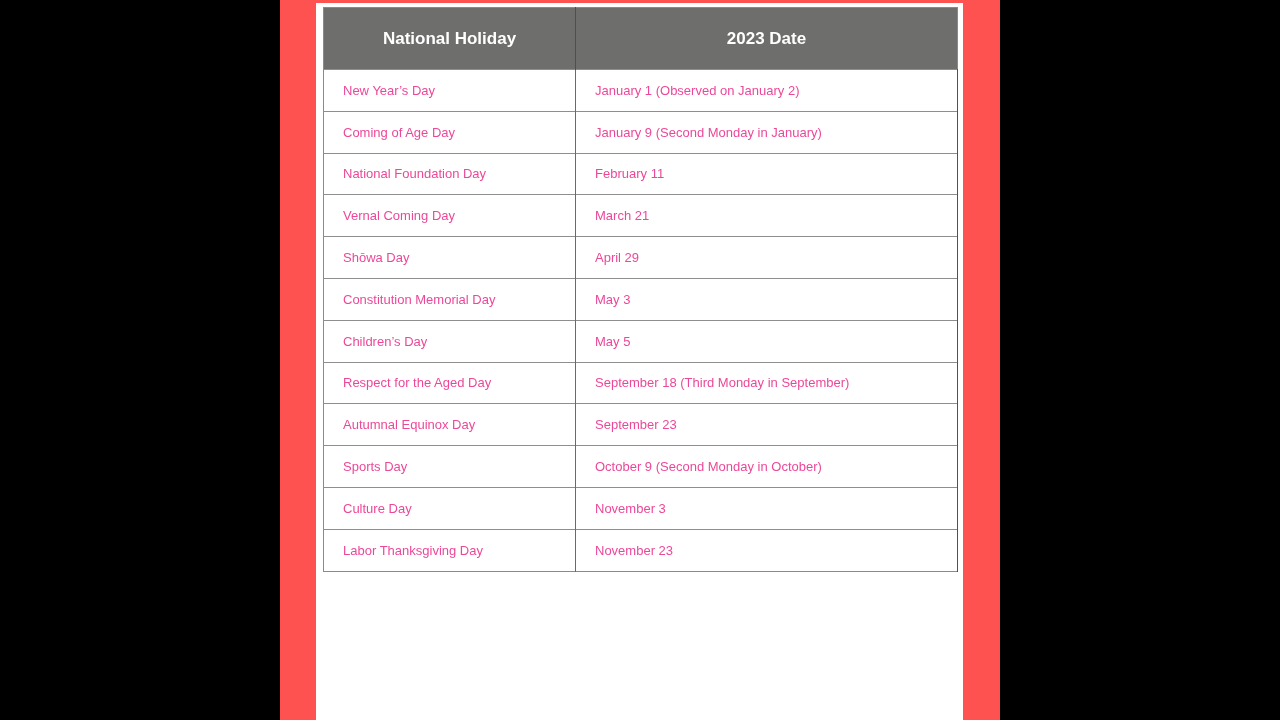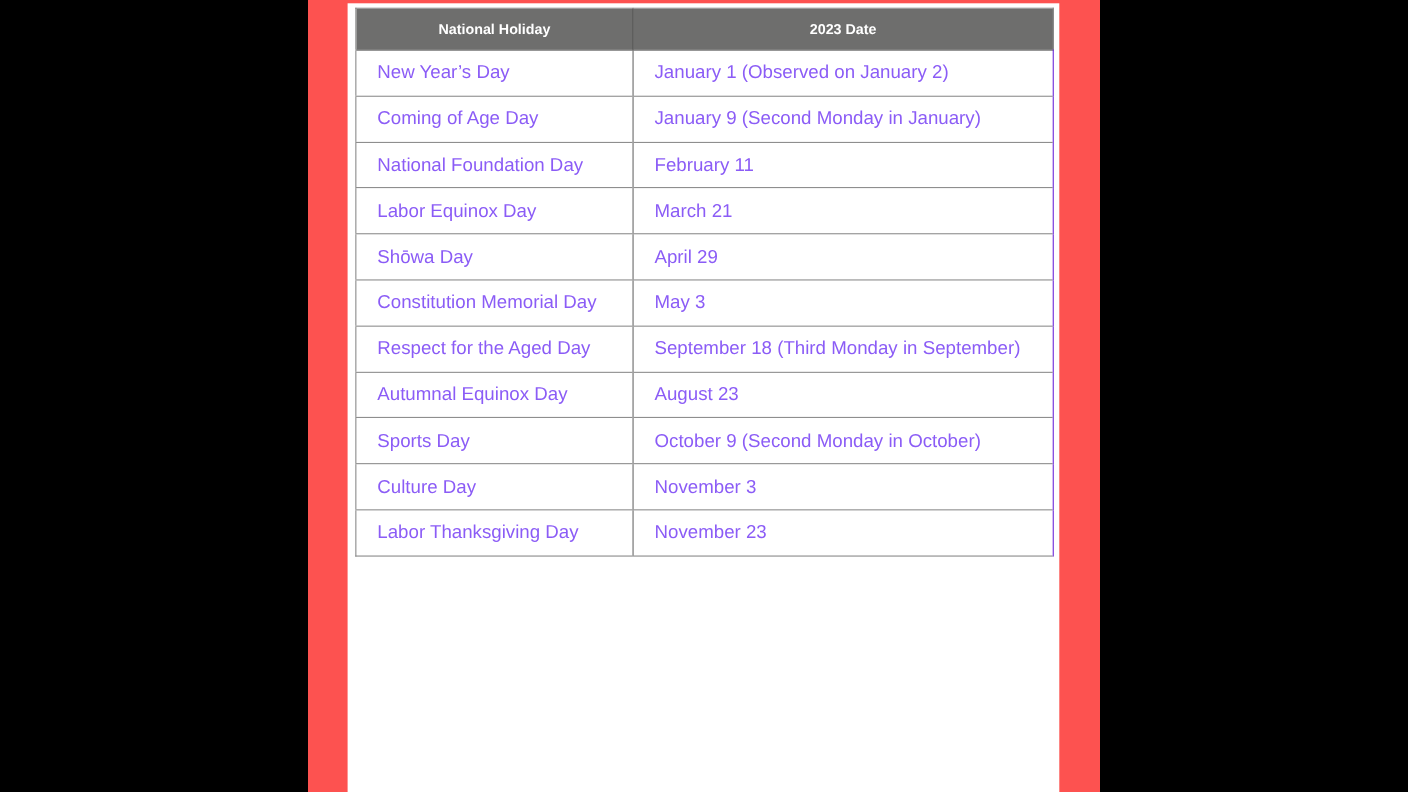--- a/index.html
+++ b/index.html
@@ -23,32 +23,32 @@
       border-collapse: collapse;
       table-layout: fixed;
       border: 1px solid #8a8a8a;
     }
     table.holidays col.c1 { width: 252px; }
     table.holidays col.c2 { width: 382px; }
     table.holidays th {
       background: #6e6e6d;
       color: #ffffff;
       font-weight: bold;
-      font-size: 13px;
+      font-size: 17px;
       height: 37px;
-      padding: 0;
+      padding: 12px;
       text-align: center;
       border-right: 1px solid #4f4f4f;
     }
     table.holidays th:last-child { border-right: none; }
     table.holidays td {
       height: 40.8px;
       padding: 0 0 0 19px;
-      font-size: 17px;
-      color: #8b5cf6;
+      font-size: 13px;
+      color: #ec4899;
       border-top: 1px solid #8e8e8e;
       border-right: 1px solid #6a6a6a;
       vertical-align: middle;
       white-space: nowrap;
     }
     table.holidays td:last-child { border-right: 1px solid #6d28d9; }
   </style>
 </head>
 <body>
 
@@ -73,38 +73,42 @@
       </tr>
     <tr>
         <td>Coming of Age Day</td>
         <td>January 9 (Second Monday in January)</td>
       </tr>
     <tr>
         <td>National Foundation Day</td>
         <td>February 11</td>
       </tr>
     <tr>
-        <td>Labor Equinox Day</td>
+        <td>Vernal Coming Day</td>
         <td>March 21</td>
       </tr>
     <tr>
         <td>Shōwa Day</td>
         <td>April 29</td>
       </tr>
     <tr>
         <td>Constitution Memorial Day</td>
         <td>May 3</td>
       </tr>
     <tr>
+        <td>Children’s Day</td>
+        <td>May 5</td>
+      </tr>
+    <tr>
         <td>Respect for the Aged Day</td>
         <td>September 18 (Third Monday in September)</td>
       </tr>
     <tr>
         <td>Autumnal Equinox Day</td>
-        <td>August 23</td>
+        <td>September 23</td>
       </tr>
     <tr>
         <td>Sports Day</td>
         <td>October 9 (Second Monday in October)</td>
       </tr>
     <tr>
         <td>Culture Day</td>
         <td>November 3</td>
       </tr>
     <tr>

